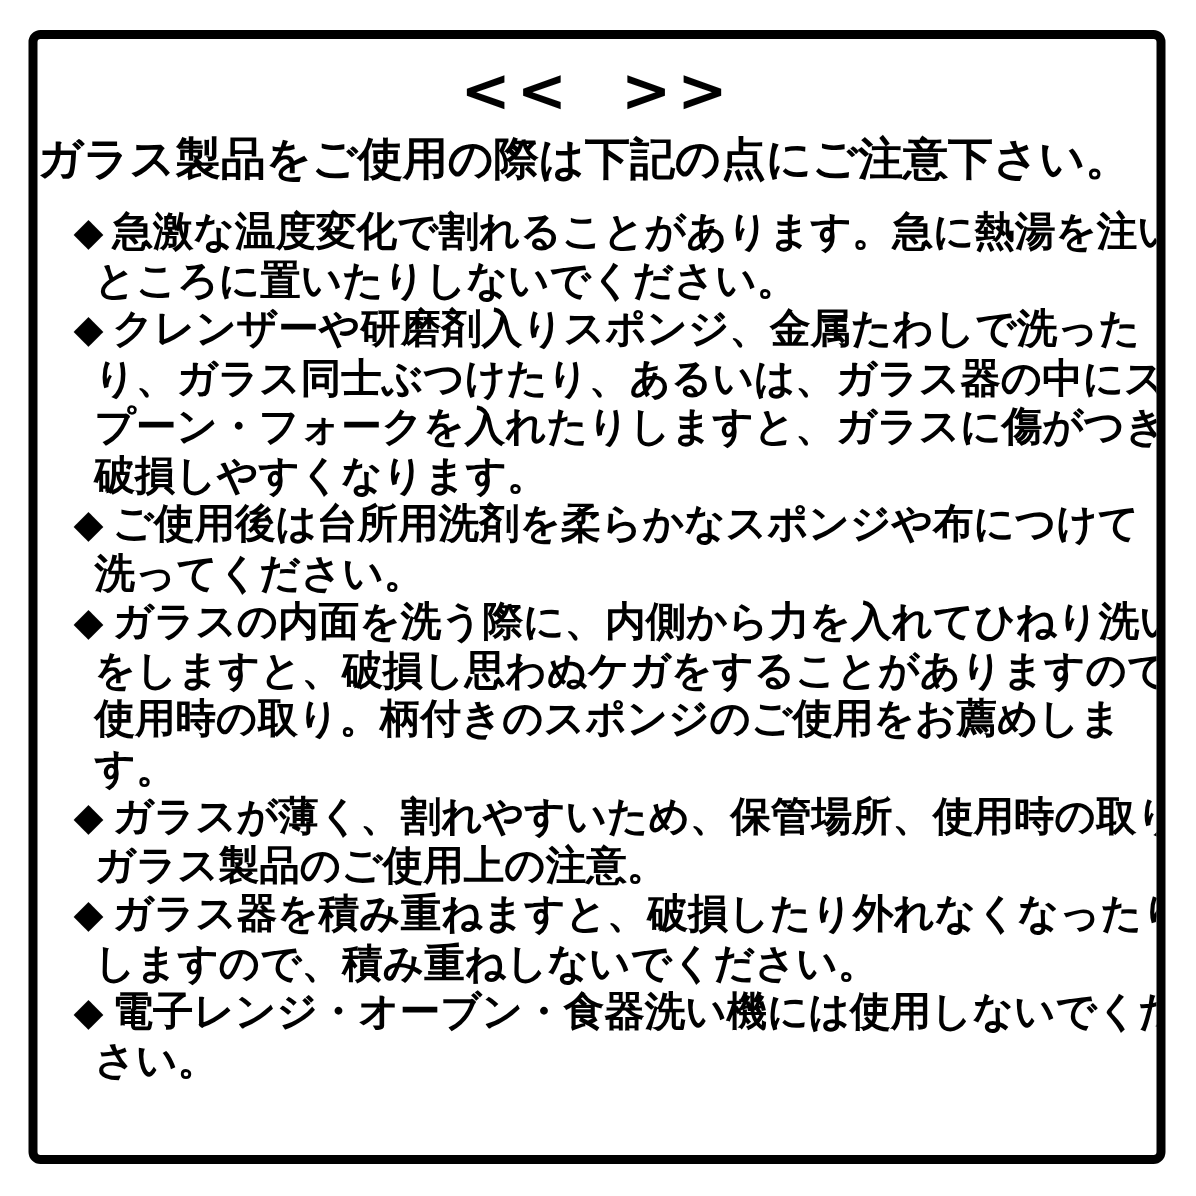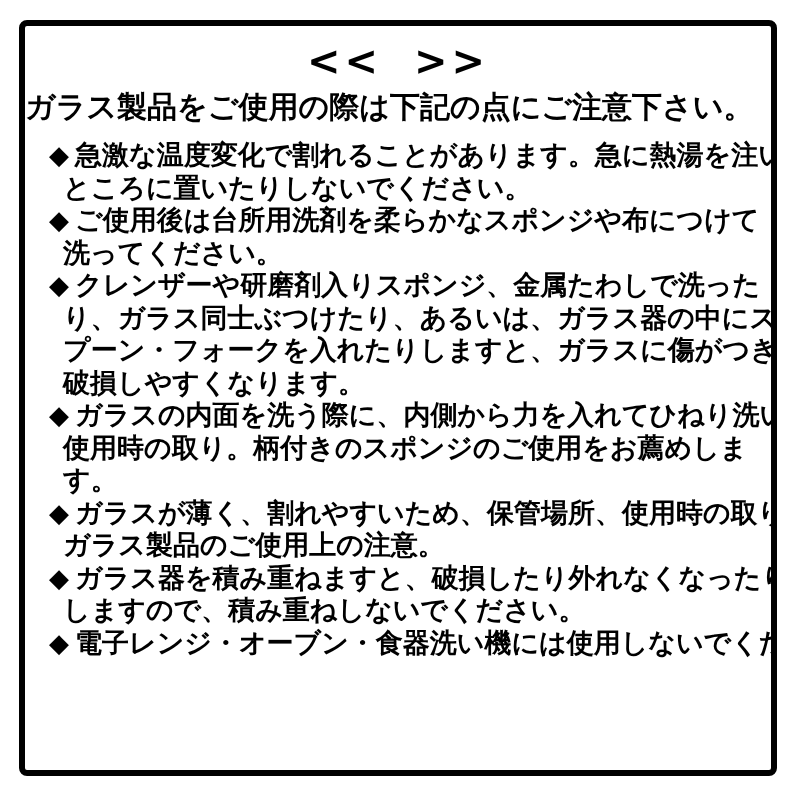--- a/index.html
+++ b/index.html
@@ -88,46 +88,48 @@
     <div class="subtitle">ガラス製品をご使用の際は下記の点にご注意下さい。</div>
 
     <div class="items">
 
       <div class="item">
         <div class="line first"><span class="bullet">◆</span><span>急激な温度変化で割れることがあります。急に熱湯を注い</span></div>
         <div class="line">ところに置いたりしないでください。</div>
       </div>
 
       <div class="item">
-        <div class="line first"><span class="bullet">◆</span><span>ご使用後は台所用洗剤を柔らかなスポンジや布につけて</span></div>
-        <div class="line">洗ってください。</div>
-      </div>
-
-      <div class="item">
         <div class="line first"><span class="bullet">◆</span><span>クレンザーや研磨剤入りスポンジ、金属たわしで洗った</span></div>
         <div class="line">り、ガラス同士ぶつけたり、あるいは、ガラス器の中にス</div>
         <div class="line">プーン・フォークを入れたりしますと、ガラスに傷がつき</div>
         <div class="line">破損しやすくなります。</div>
       </div>
 
       <div class="item">
+        <div class="line first"><span class="bullet">◆</span><span>ご使用後は台所用洗剤を柔らかなスポンジや布につけて</span></div>
+        <div class="line">洗ってください。</div>
+      </div>
+
+      <div class="item">
         <div class="line first"><span class="bullet">◆</span><span>ガラスの内面を洗う際に、内側から力を入れてひねり洗い</span></div>
+        <div class="line">をしますと、破損し思わぬケガをすることがありますので</div>
         <div class="line">使用時の取り。柄付きのスポンジのご使用をお薦めしま</div>
         <div class="line">す。</div>
       </div>
 
       <div class="item">
         <div class="line first"><span class="bullet">◆</span><span>ガラスが薄く、割れやすいため、保管場所、使用時の取り</span></div>
         <div class="line">ガラス製品のご使用上の注意。</div>
       </div>
 
       <div class="item">
         <div class="line first"><span class="bullet">◆</span><span>ガラス器を積み重ねますと、破損したり外れなくなったり</span></div>
         <div class="line">しますので、積み重ねしないでください。</div>
       </div>
 
       <div class="item">
         <div class="line first"><span class="bullet">◆</span><span>電子レンジ・オーブン・食器洗い機には使用しないでくだ</span></div>
+        <div class="line">さい。</div>
       </div>
 
     </div>
   </div>
 </div>
 
 </body></html>

